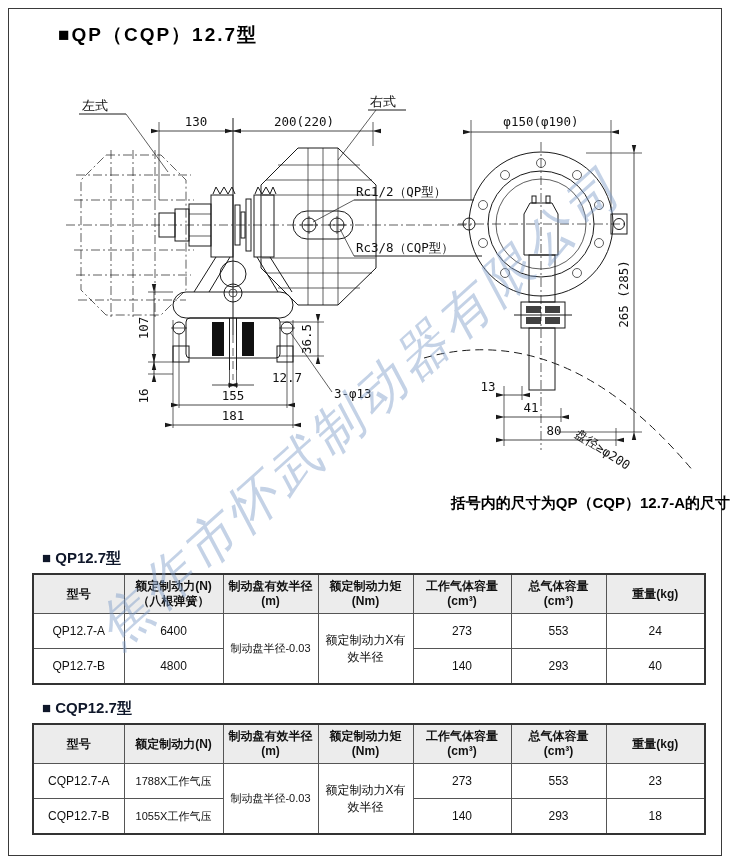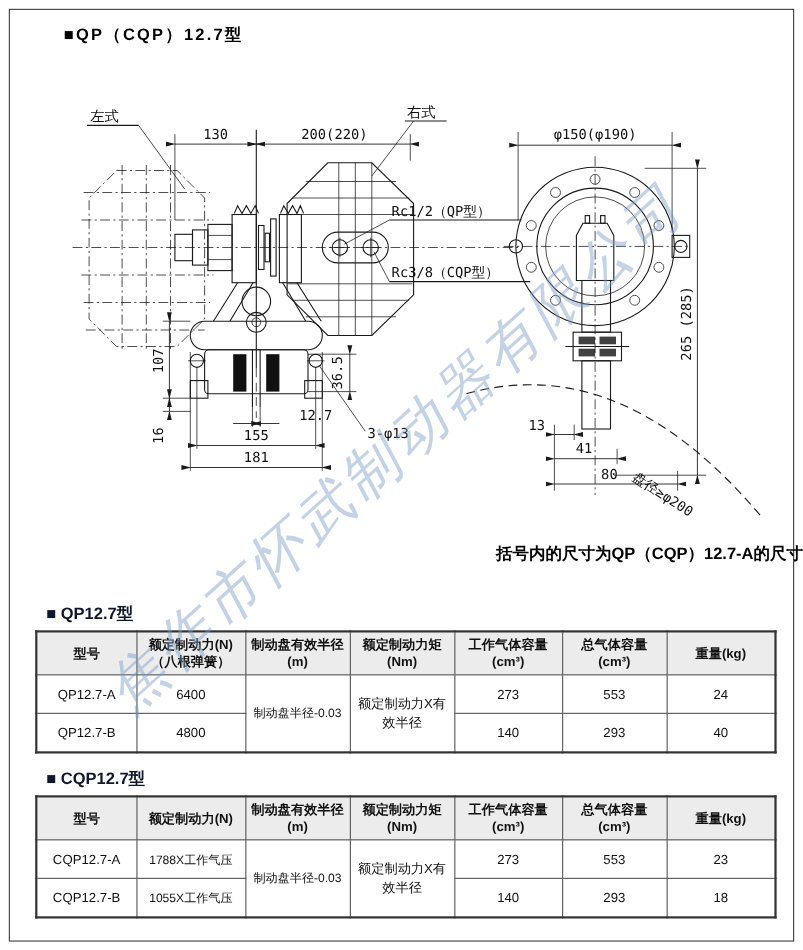--- a/index.html
+++ b/index.html
@@ -1,19 +1,19 @@
 <!DOCTYPE html>
 <html><head>
 <meta charset="utf-8">
 <style>
   html,body{margin:0;padding:0;background:#fff;}
   #page{position:relative;width:730px;height:864px;background:#ffffff;overflow:hidden;
         font-family:"Liberation Sans",sans-serif;color:#111;}
   #border-frame{position:absolute;left:8px;top:8px;right:8px;bottom:8px;border:1.5px solid #3a3a3a;}
-  #doc-title{position:absolute;left:58px;top:22px;font-size:15px;font-weight:bold;letter-spacing:2px;color:#000;}
+  #doc-title{position:absolute;left:58px;top:22px;font-size:19px;font-weight:bold;letter-spacing:2px;color:#000;}
   #drawing-wrap{position:absolute;left:26px;top:80px;width:680px;height:400px;}
   svg{display:block;}
   .ln{stroke:#1a1a1a;fill:none;stroke-width:1;}
   .thin{stroke:#1a1a1a;fill:none;stroke-width:.7;}
   .dash{stroke-dasharray:9 3 2 3;}
   .dash2{stroke-dasharray:8 5;}
   .dimln{stroke:#1a1a1a;fill:none;stroke-width:.8;}
   .dimtext{font:12.5px "DejaVu Sans Mono",monospace;fill:#111;stroke:none;}
   .cjk{font:13px "DejaVu Sans",sans-serif;fill:#111;stroke:none;}
   .padfill{fill:#111;stroke:none;}

